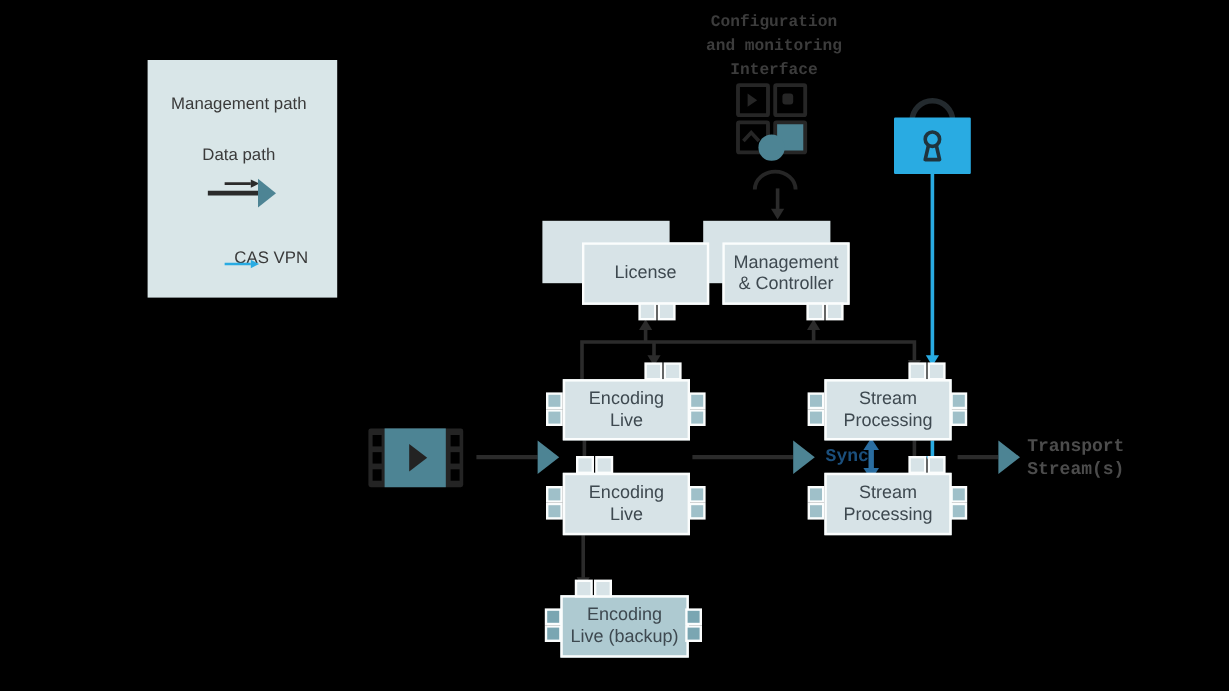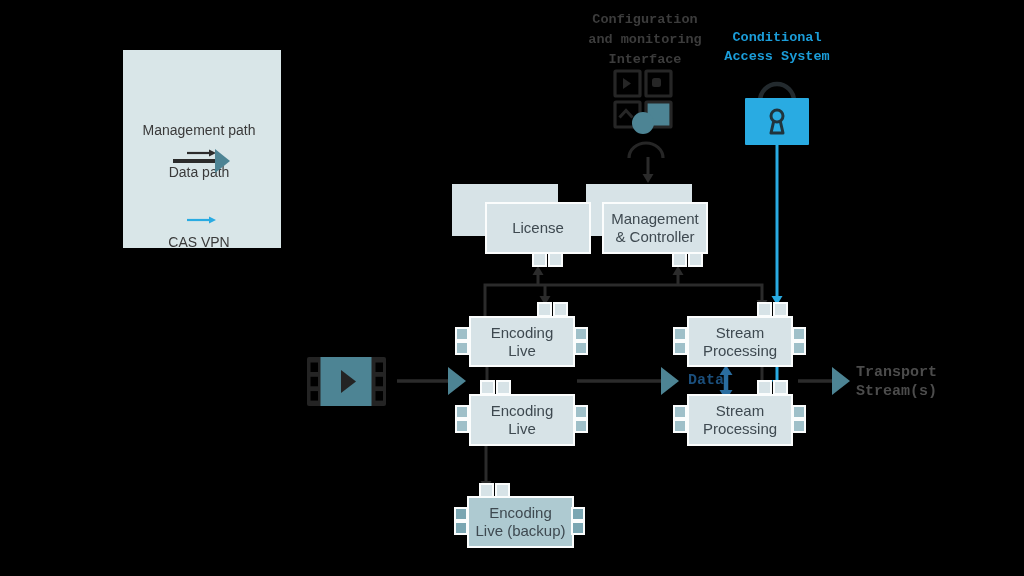--- a/index.html
+++ b/index.html
@@ -23,21 +23,21 @@
 
   .node { position:absolute; box-sizing:border-box; width:106px; height:52px;
           background:var(--box_fill); border:2px solid #fbfdfd; z-index:2;
           display:flex; align-items:center; justify-content:center; text-align:center;
           white-space:pre-line; color:var(--text_dark); font-size:15px; line-height:18px; }
   .node.backup { background:var(--backup_fill); }
 
   .legend { position:absolute; left:123px; top:50px; width:158px; height:198px;
             background:var(--legend_fill); z-index:2; }
   .legend .ltxt { position:absolute; left:0; width:152px; text-align:center;
-                  color:#3a3a3a; font-size:14px;margin-top:44px; }
+                  color:#3a3a3a; font-size:14px; }
   .legend svg { position:absolute; }
 
   .txt { position:absolute; z-index:2; white-space:pre-line;font-family:Liberation Mono, monospace; }
   .cfg-label { left:565px; top:10px; width:160px; text-align:center;
                color:#3c3c3c; font-size:13.5px; line-height:20px; font-weight:600; }
   .cas-label { left:697px; top:28px; width:160px; text-align:center;
                color:var(--cas_text); font-size:13.5px; line-height:19px; font-weight:600; }
   .sync-label { left:682px; top:372px; width:42px; text-align:right;
                 color:var(--navy); font-size:15px; font-weight:bold; }
   .transport-label { left:856px; top:363px; width:110px; text-align:left;
@@ -202,29 +202,27 @@
     <div class="ltxt" style="top:28px;">Management path</div>
     <svg width="30" height="10" style="left:64px; top:98px;">
       <line x1="0" y1="5" x2="22" y2="5" stroke="var(--line_dark)" stroke-width="2.2"></line>
       <polygon points="22,1.5 22,8.5 29,5" fill="var(--line_dark)"></polygon>
     </svg>
     <div class="ltxt" style="top:70px;">Data path</div>
     <svg width="58" height="26" style="left:50px; top:98px;">
       <line x1="0" y1="13" x2="42" y2="13" stroke="var(--line_dark)" stroke-width="4"></line>
       <polygon points="42,1 42,25 57,13" fill="var(--teal)"></polygon>
     </svg>
-    <div class="ltxt" style="top:140px;">CAS VPN</div>
+    <div class="ltxt" style="top:156px;padding-left:27px;">CAS VPN</div>
     <svg width="30" height="10" style="left:64px; top:165px;">
       <line x1="0" y1="5" x2="22" y2="5" stroke="var(--blue)" stroke-width="2.2"></line>
       <polygon points="22,1.5 22,8.5 29,5" fill="var(--blue)"></polygon>
     </svg>
   </div>
 
   <div class="txt cfg-label">Configuration
 and monitoring
 Interface</div>
-  <div class="txt cas-label">Conditional
-Access System</div>
-  <div class="txt sync-label">Data</div>
+  <div class="txt sync-label">Sync</div>
   <div class="txt transport-label">Transport
 Stream(s)</div>
 
 </div>
 
 </body></html>

